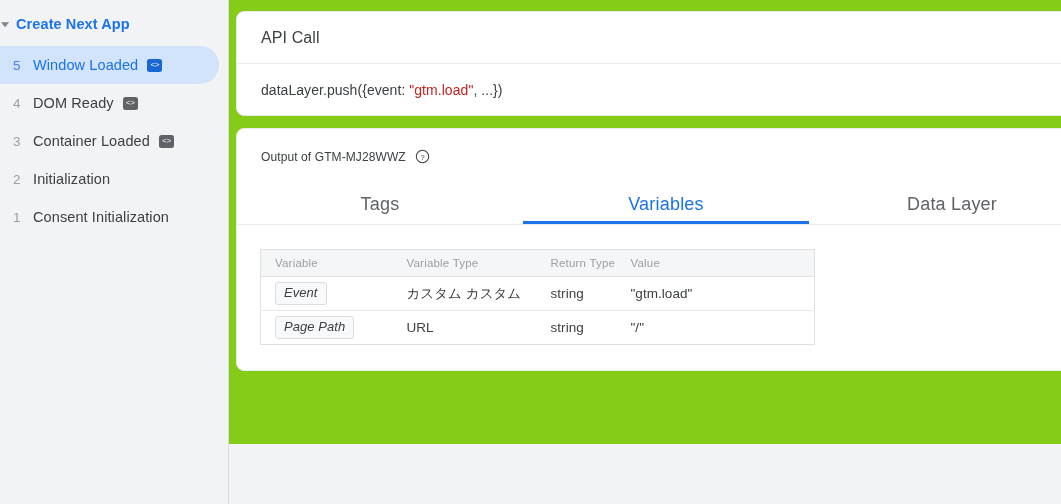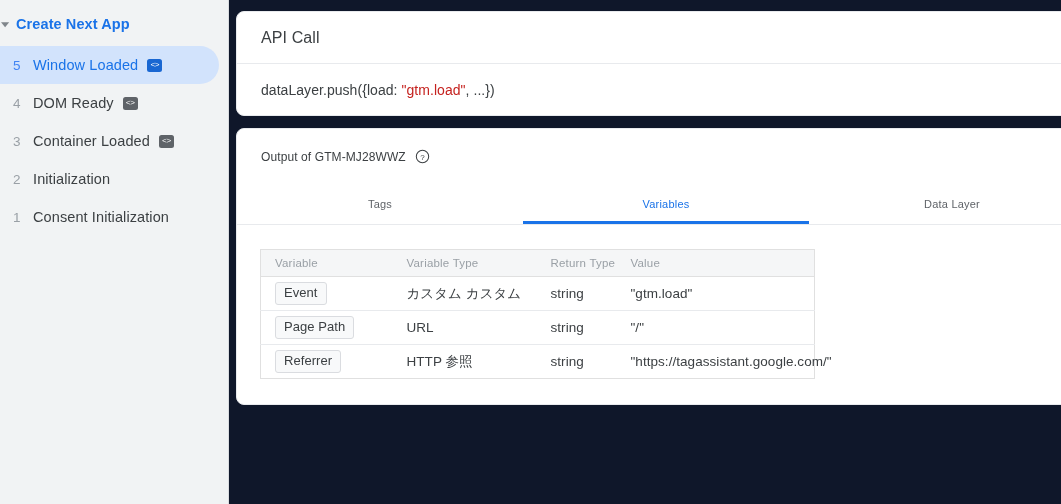--- a/index.html
+++ b/index.html
@@ -93,22 +93,22 @@
     margin-left: 9px;
     font-family: "Liberation Mono", monospace;
     letter-spacing: -0.5px;
     flex: 0 0 auto;
   }
   .sb-item.active .code-badge { background: #1967d2; }
 
   
   #main {
     flex: 1 1 auto;
-    height: 504px;
-    background: #0f172a;
+    height: 444px;
+    background: #84cc16;
     padding: 8px 0 0 7px;
     position: relative;
     overflow: hidden;
   }
   .card {
     background: #ffffff;
     border-radius: 8px;
     border: 1px solid #e8eaed;
     width: 860px;
     position: relative;
@@ -160,21 +160,21 @@
     display: flex;
     height: 41px;
     border-bottom: 1px solid #e8eaed;
     position: relative;
   }
   .tab {
     flex: 1 1 0;
     display: flex;
     align-items: center;
     justify-content: center;
-    font-size: 11px;
+    font-size: 18px;
     color: #5f6368;
     letter-spacing: 0.2px;
     cursor: pointer;
     position: relative;
     text-align: right;
   }
   .tab.active { color: #1a73e8; }
   .tab.active::after {
     content: "";
     position: absolute;
@@ -219,21 +219,21 @@
   .chip {
     display: inline-block;
     background: #f8f9fa;
     border: 1px solid #dadce0;
     border-radius: 3px;
     padding: 3px 8px 4px 8px;
     font-size: 13px;
     color: #3c4043;
     line-height: 1.1;
   }
-  td.cell-var { padding-left: 12px; }
+  td.cell-var { padding-left: 12px; font-style: italic; }
 </style>
 </head>
 <body>
 
 <div id="app">
 
   <aside id="sidebar">
 
     <div class="sidebar-header">
       <span class="caret">
@@ -277,21 +277,21 @@
     </div>
   </aside>
 
   <main id="main">
 
     <section class="card" id="card-api">
       <div class="card-title-row">
         <span class="card-title">API Call</span>
       </div>
       <div class="card-body-api">
-        <span class="codeline"><span>dataLayer.push({load: </span><span class="str">"gtm.load"</span><span>, ...})</span></span>
+        <span class="codeline"><span>dataLayer.push({event: </span><span class="str">"gtm.load"</span><span>, ...})</span></span>
       </div>
     </section>
 
     <section class="card" id="card-output">
 
       <div class="out-head">
         <span class="out-title">Output of GTM-MJ28WWZ</span>
         <span class="help-icon">
           <svg width="15" height="15" viewBox="0 0 16 16" aria-hidden="true">
             <circle cx="8" cy="8" r="6.6" fill="none" stroke="#3c4043" stroke-width="1.1"></circle>
@@ -333,26 +333,20 @@
 
 
             <tr>
               <td class="cell-var"><span class="chip">Page Path</span></td>
               <td>URL</td>
               <td>string</td>
               <td>"/"</td>
             </tr>
 
 
-            <tr>
-              <td class="cell-var"><span class="chip">Referrer</span></td>
-              <td>HTTP 参照</td>
-              <td>string</td>
-              <td>"https://tagassistant.google.com/"</td>
-            </tr>
 
           </tbody>
         </table>
       </div>
 
     </section>
 
   </main>
 </div>
 

